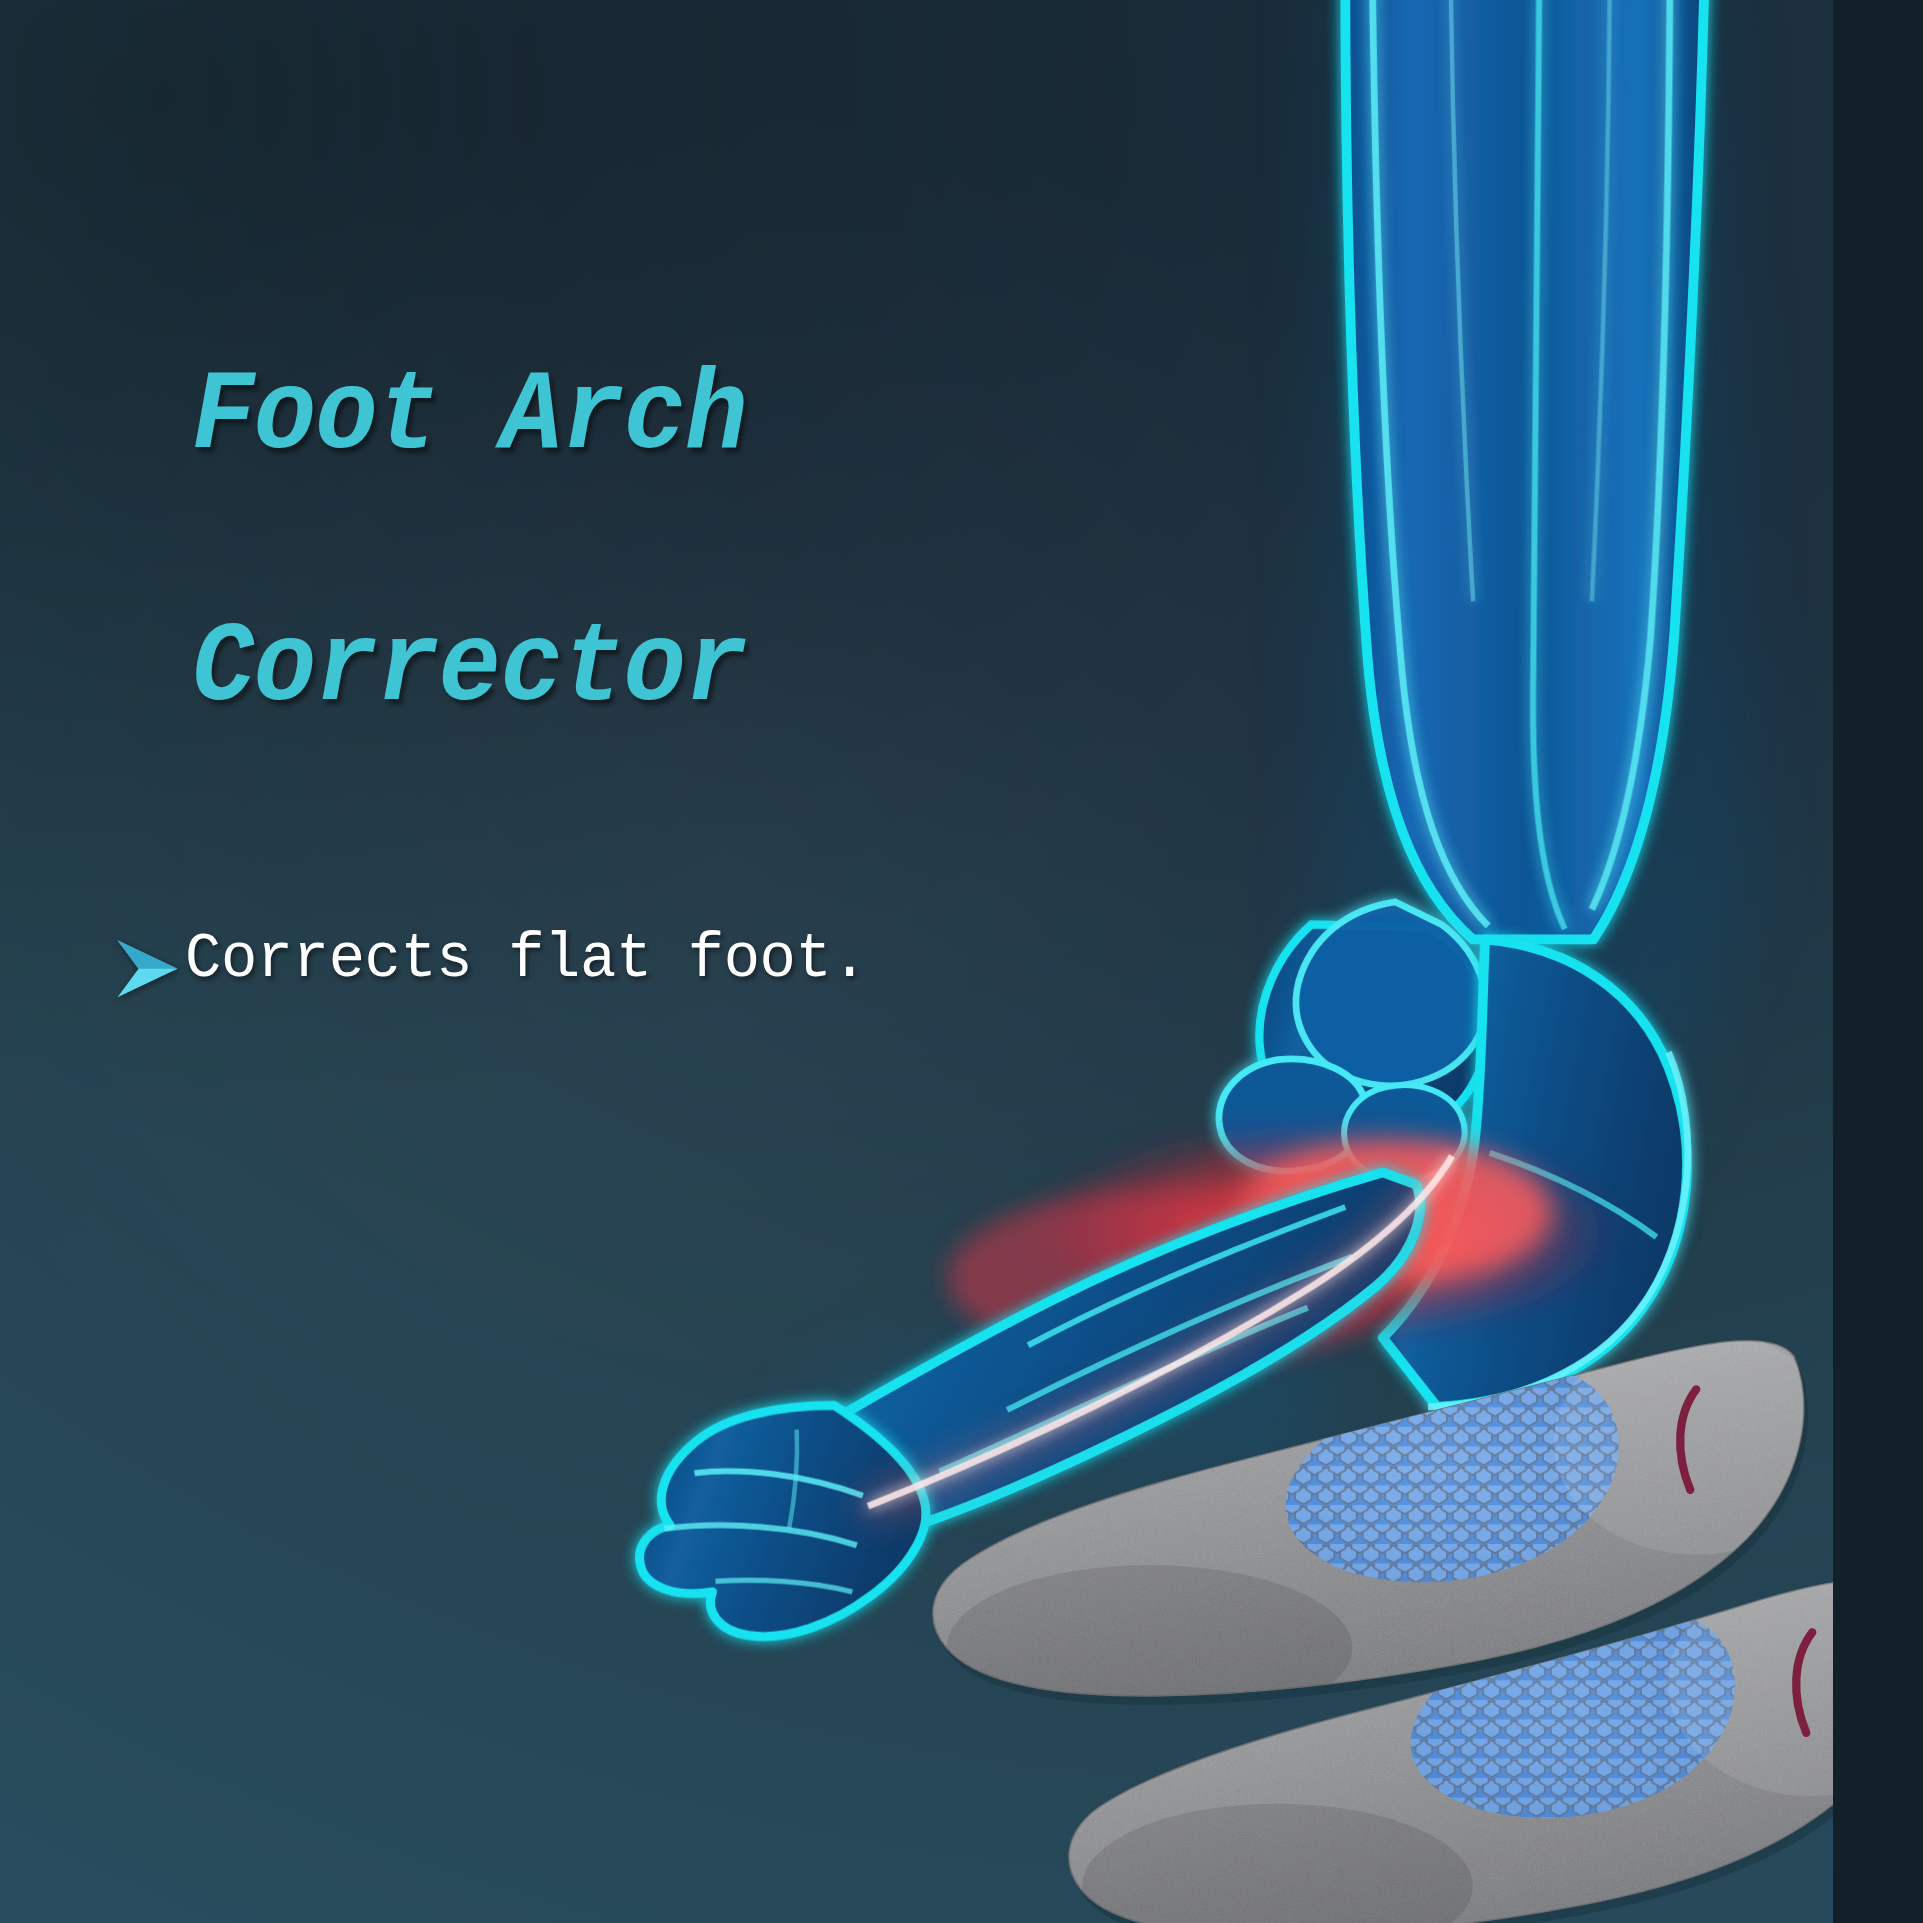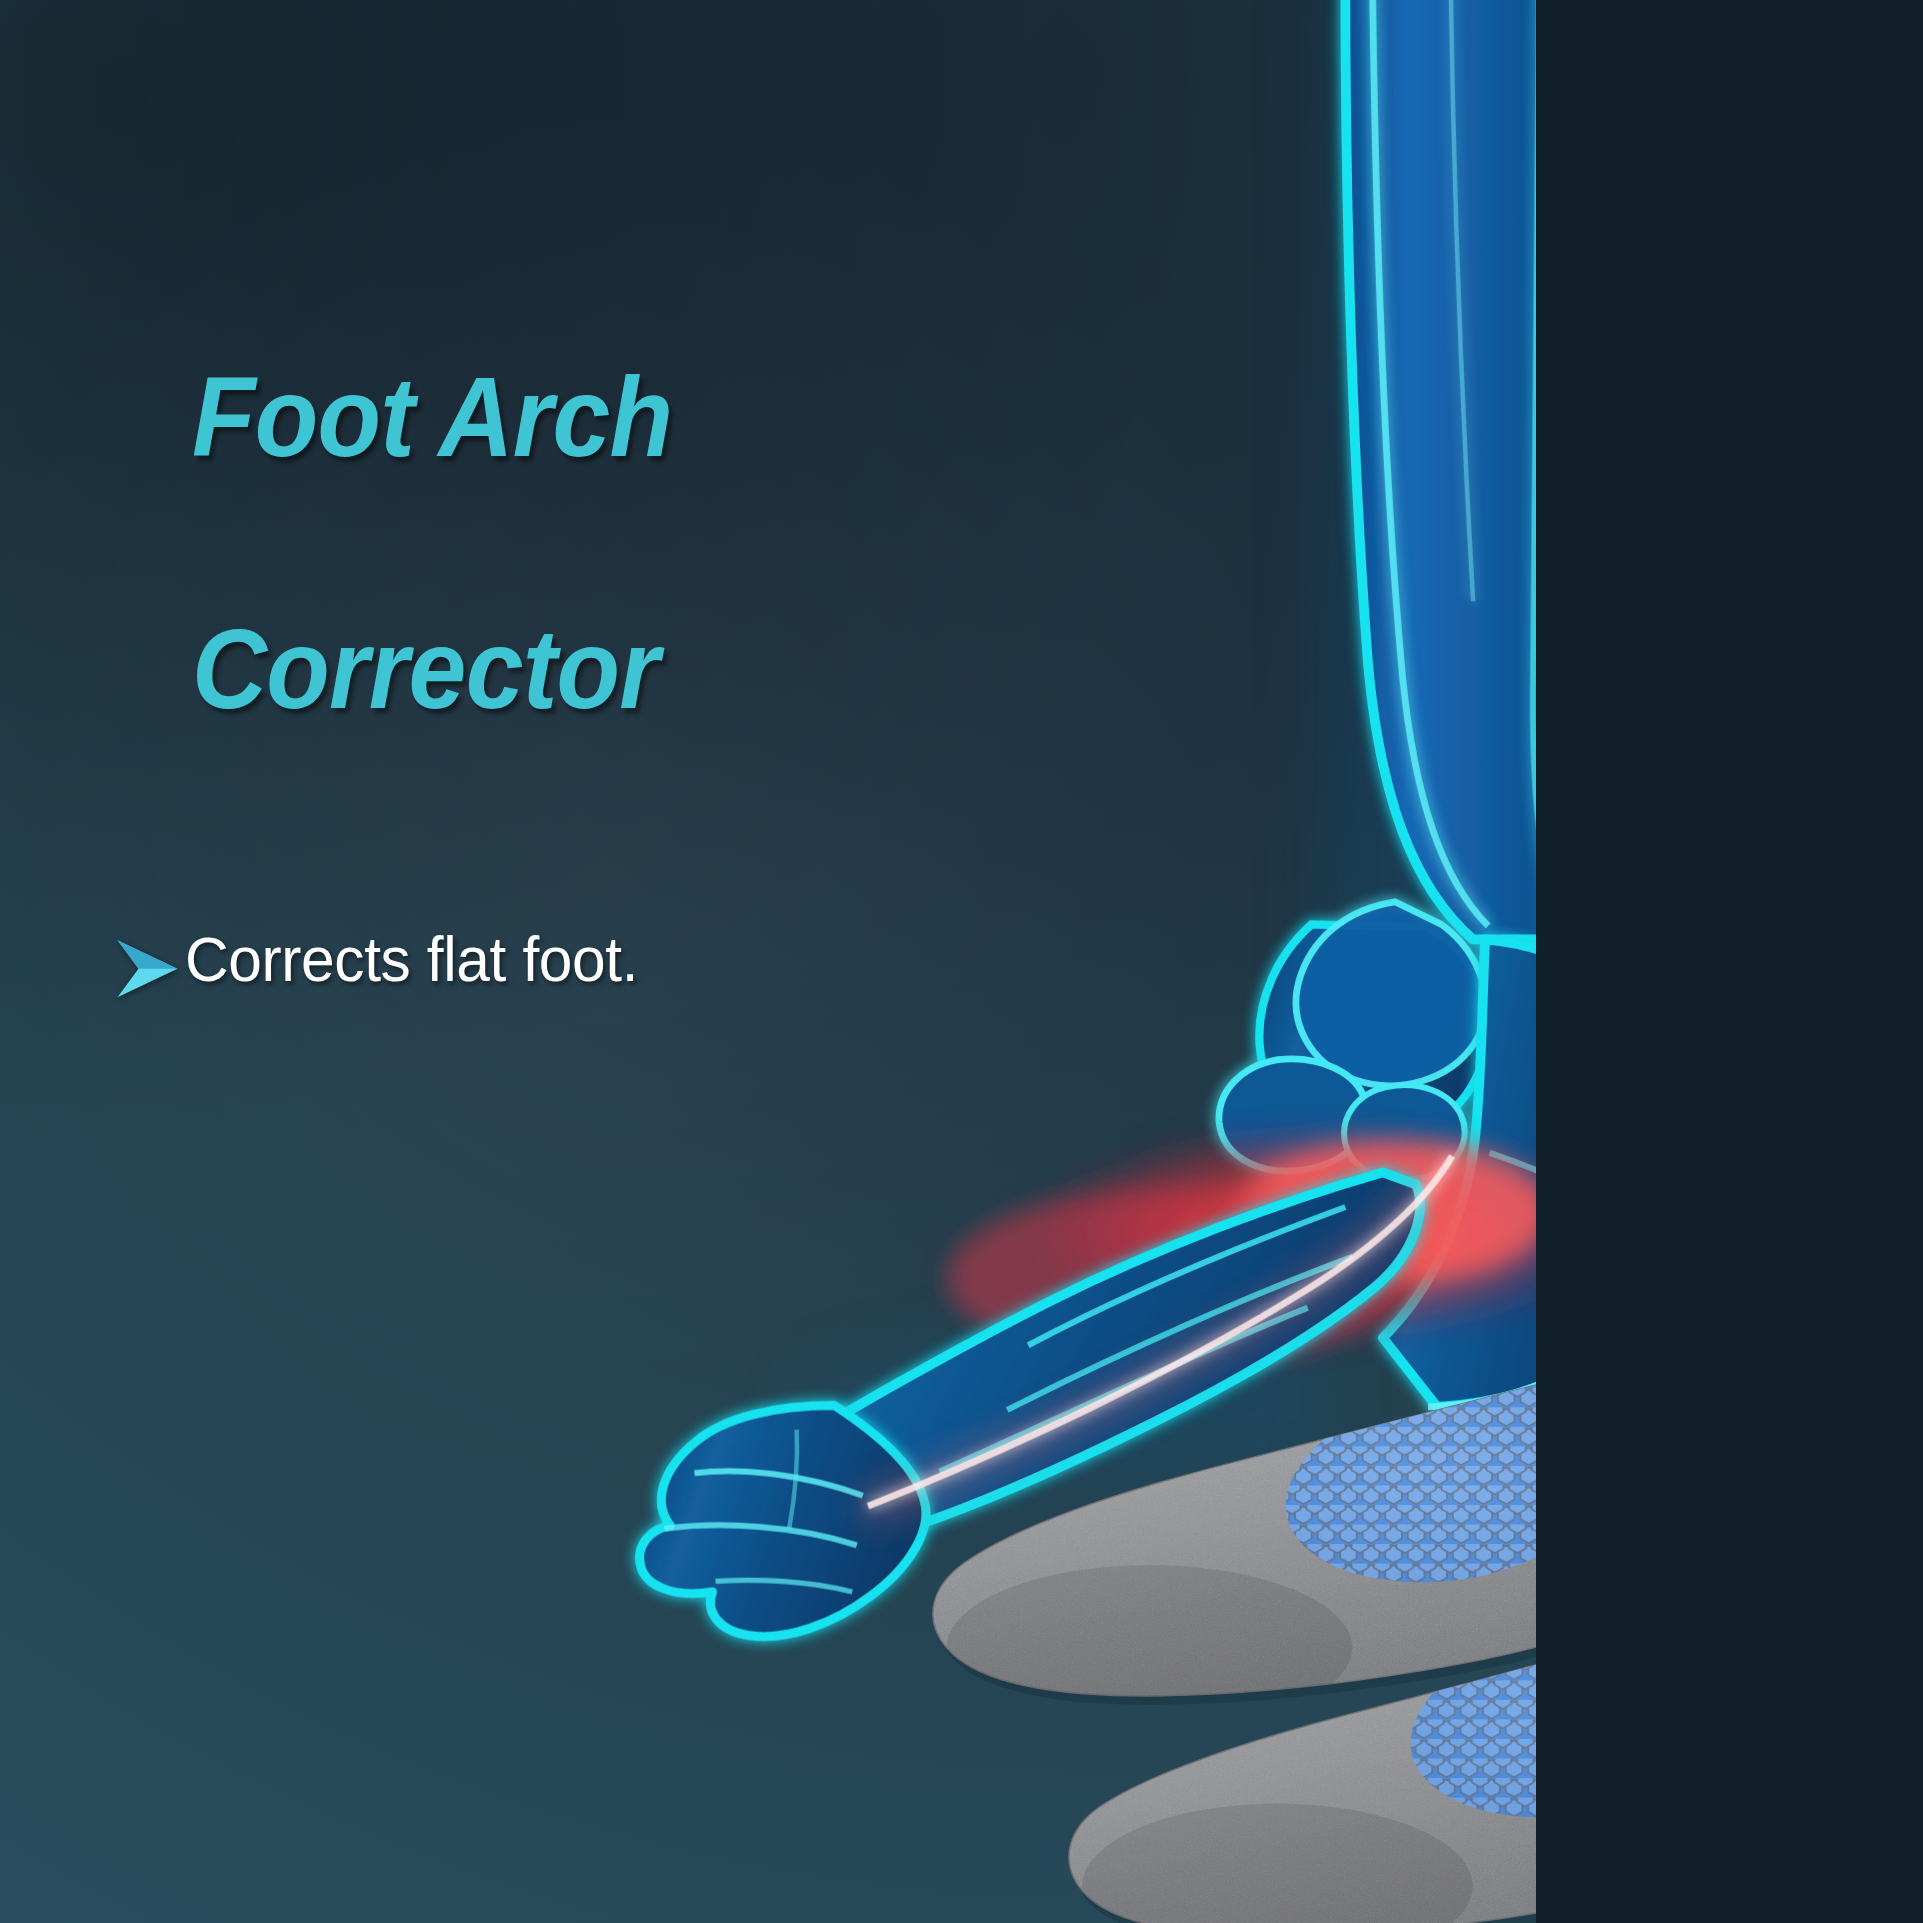--- a/index.html
+++ b/index.html
@@ -1,21 +1,21 @@
 <!DOCTYPE html>
 <html style="font-size:12px"><head>
 <meta charset="utf-8">
 <style>
   html,body{margin:0;padding:0;background:#12202a;}
   *{box-sizing:border-box;}
   #stage{
     position:relative;
-    width:1536px;height:1924px;
+    width:1833px;height:1924px;
     overflow:hidden;
-    font-family:Liberation Sans, sans-serif;
+    font-family:Liberation Mono, monospace;
     padding-left:17px;
   }
   
   .bg-base{
     position:absolute;inset:0;
     background:
       radial-gradient(ellipse 150% 120% at 72% 4%, #1a2d3a 0%, #1d3140 28%, #24414f 58%, #2a5062 100%),
       linear-gradient(160deg,#1b2e3b 0%,#22404f 45%,#2a5263 100%);
   }
   .bg-vig{

